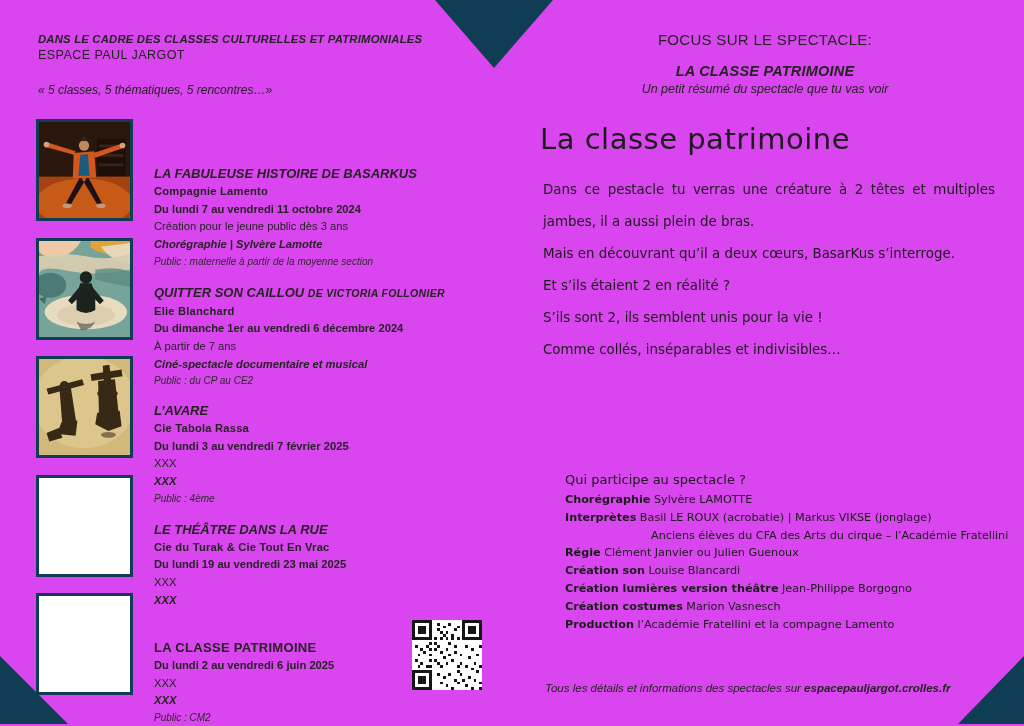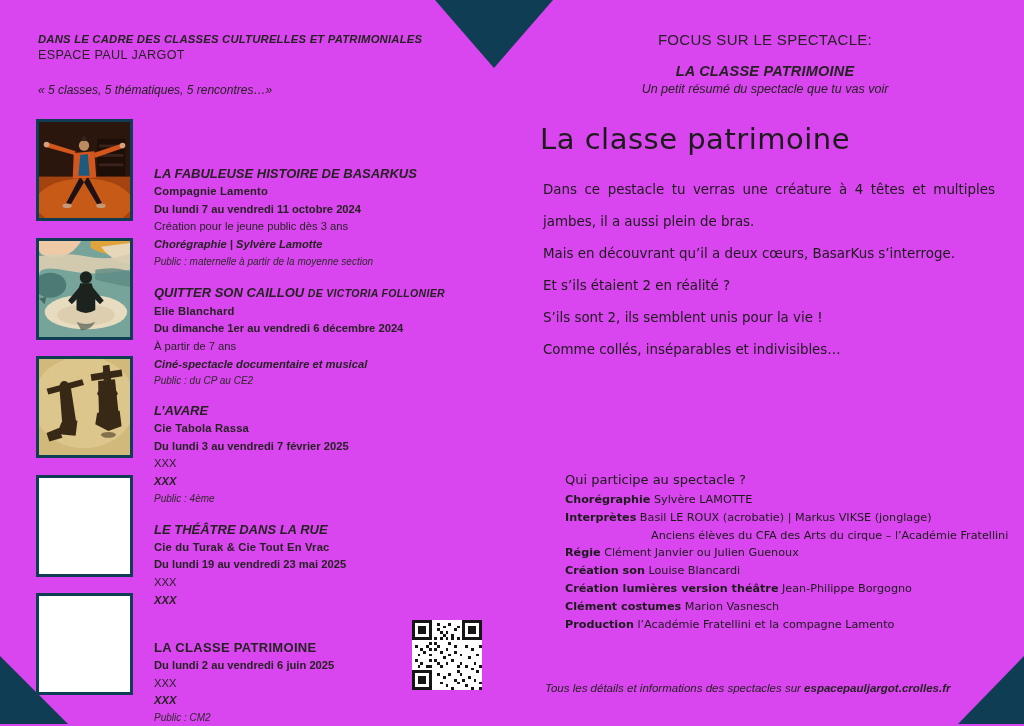--- a/index.html
+++ b/index.html
@@ -243,37 +243,37 @@
 
   <div class="r-header">
     <div class="focus">FOCUS SUR LE SPECTACLE:</div>
     <div class="title">LA CLASSE PATRIMOINE</div>
     <div class="subtitle">Un petit résumé du spectacle que tu vas voir</div>
   </div>
 
   <div class="rc-heading hand">La classe patrimoine</div>
 
   <div class="rc-body hand">
-    <p>Dans ce pestacle tu verras une créature à 4 têtes et multiples jambes, il a aussi plein de bras.</p>
+    <p>Dans ce pestacle tu verras une créature à 2 têtes et multiples jambes, il a aussi plein de bras.</p>
     <p>Mais en découvrant qu’il a deux cœurs, BasarKus s’interroge.</p>
     <p>Et s’ils étaient 2 en réalité ?</p>
     <p>S’ils sont 2, ils semblent unis pour la vie !</p>
     <p>Comme collés, inséparables et indivisibles…</p>
   </div>
 
   <div class="rc-participants hand">Qui participe au spectacle ?</div>
 
   <div class="rc-credits hand">
     <div class="credit"><span class="lbl">Chorégraphie</span> <span>Sylvère LAMOTTE</span></div>
     <div class="credit"><span class="lbl">Interprètes</span> <span>Basil LE ROUX (acrobatie) | Markus VIKSE (jonglage)</span></div>
     <div class="credit indent"><span class="lbl"></span><span>Anciens élèves du CFA des Arts du cirque – l’Académie Fratellini</span></div>
     <div class="credit"><span class="lbl">Régie</span> <span>Clément Janvier ou Julien Guenoux</span></div>
     <div class="credit"><span class="lbl">Création son</span> <span>Louise Blancardi</span></div>
     <div class="credit"><span class="lbl">Création lumières version théâtre</span> <span>Jean-Philippe Borgogno</span></div>
-    <div class="credit"><span class="lbl">Clément costumes</span> <span>Marion Vasnesch</span></div>
+    <div class="credit"><span class="lbl">Création costumes</span> <span>Marion Vasnesch</span></div>
     <div class="credit"><span class="lbl">Production</span> <span>l’Académie Fratellini et la compagne Lamento</span></div>
   </div>
 
   <div class="footer">
     <span>Tous les détails et informations des spectacles sur </span><span class="url">espacepauljargot.crolles.fr</span>
   </div>
 
 </div>
 
 </body></html>

